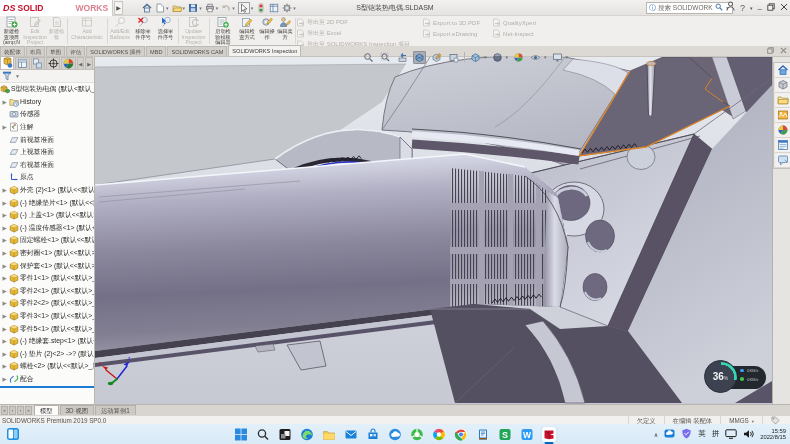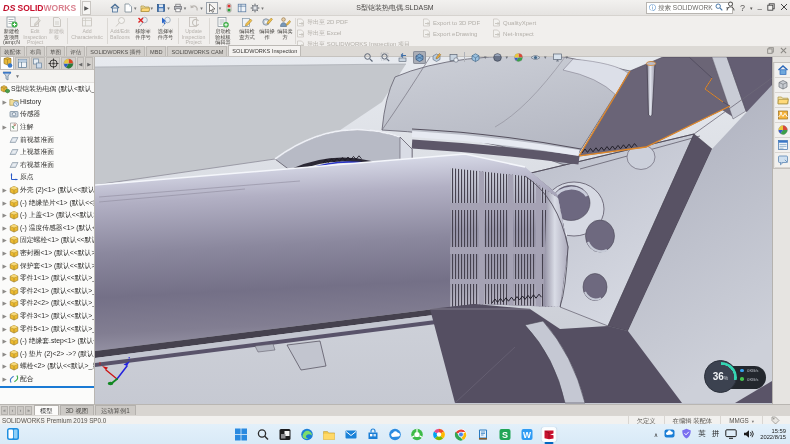--- a/index.html
+++ b/index.html
@@ -9,21 +9,21 @@
   .win { position:relative; width:790px; height:444px; background:#ecebe9; }
 
   
   .titlebar { position:absolute; left:0; top:0; width:790px; height:16px;
               background:linear-gradient(#f2f1ef,#e5e3e1); border-bottom:1px solid #d6d3cf;
               display:flex; align-items:center; }
   .sw-logo { display:flex; align-items:center; height:16px; padding:0 4px 0 3px;
              background:#fff; border-right:1px solid #d0cdc9; }
   .sw-logo .ds { color:#c00f2d; font-weight:bold; font-style:italic; font-size:9px; margin-right:2px;}
   .sw-logo .sw-word { color:#c8102e; font-weight:bold; font-size:8.5px; letter-spacing:0; }
-  .sw-logo .sw-word .lite { color:#d9818f; font-weight:bold; }
+  .sw-logo .sw-word .lite { color:#d9818f; font-weight:bold;padding-left:32px; }
   .flyout-btn { width:9px; height:14px; margin-left:1px; border:1px solid #c9c6c2; background:#f6f5f3;
                 display:flex; align-items:center; justify-content:center; font-size:6px; color:#555; }
   .qat { display:flex; align-items:center; margin-left:18px; gap:1px; }
   .qat-btn { display:flex; align-items:center; height:14px; padding:0 1px; }
   .qat-btn svg { display:block; }
   .qat-caret { font-size:5px; color:#777; margin-left:1px; }
   .title-text { position:absolute; left:0; right:0; top:0; height:16px; line-height:16px;
                 text-align:center; font-size:7px; color:#4a4846; pointer-events:none; }
   .search-box { position:absolute; right:57px; top:2px; width:87px; height:12px; background:#fff;
                 border:1px solid #b8b5b1; display:flex; align-items:center; padding:0 2px; gap:2px;}

